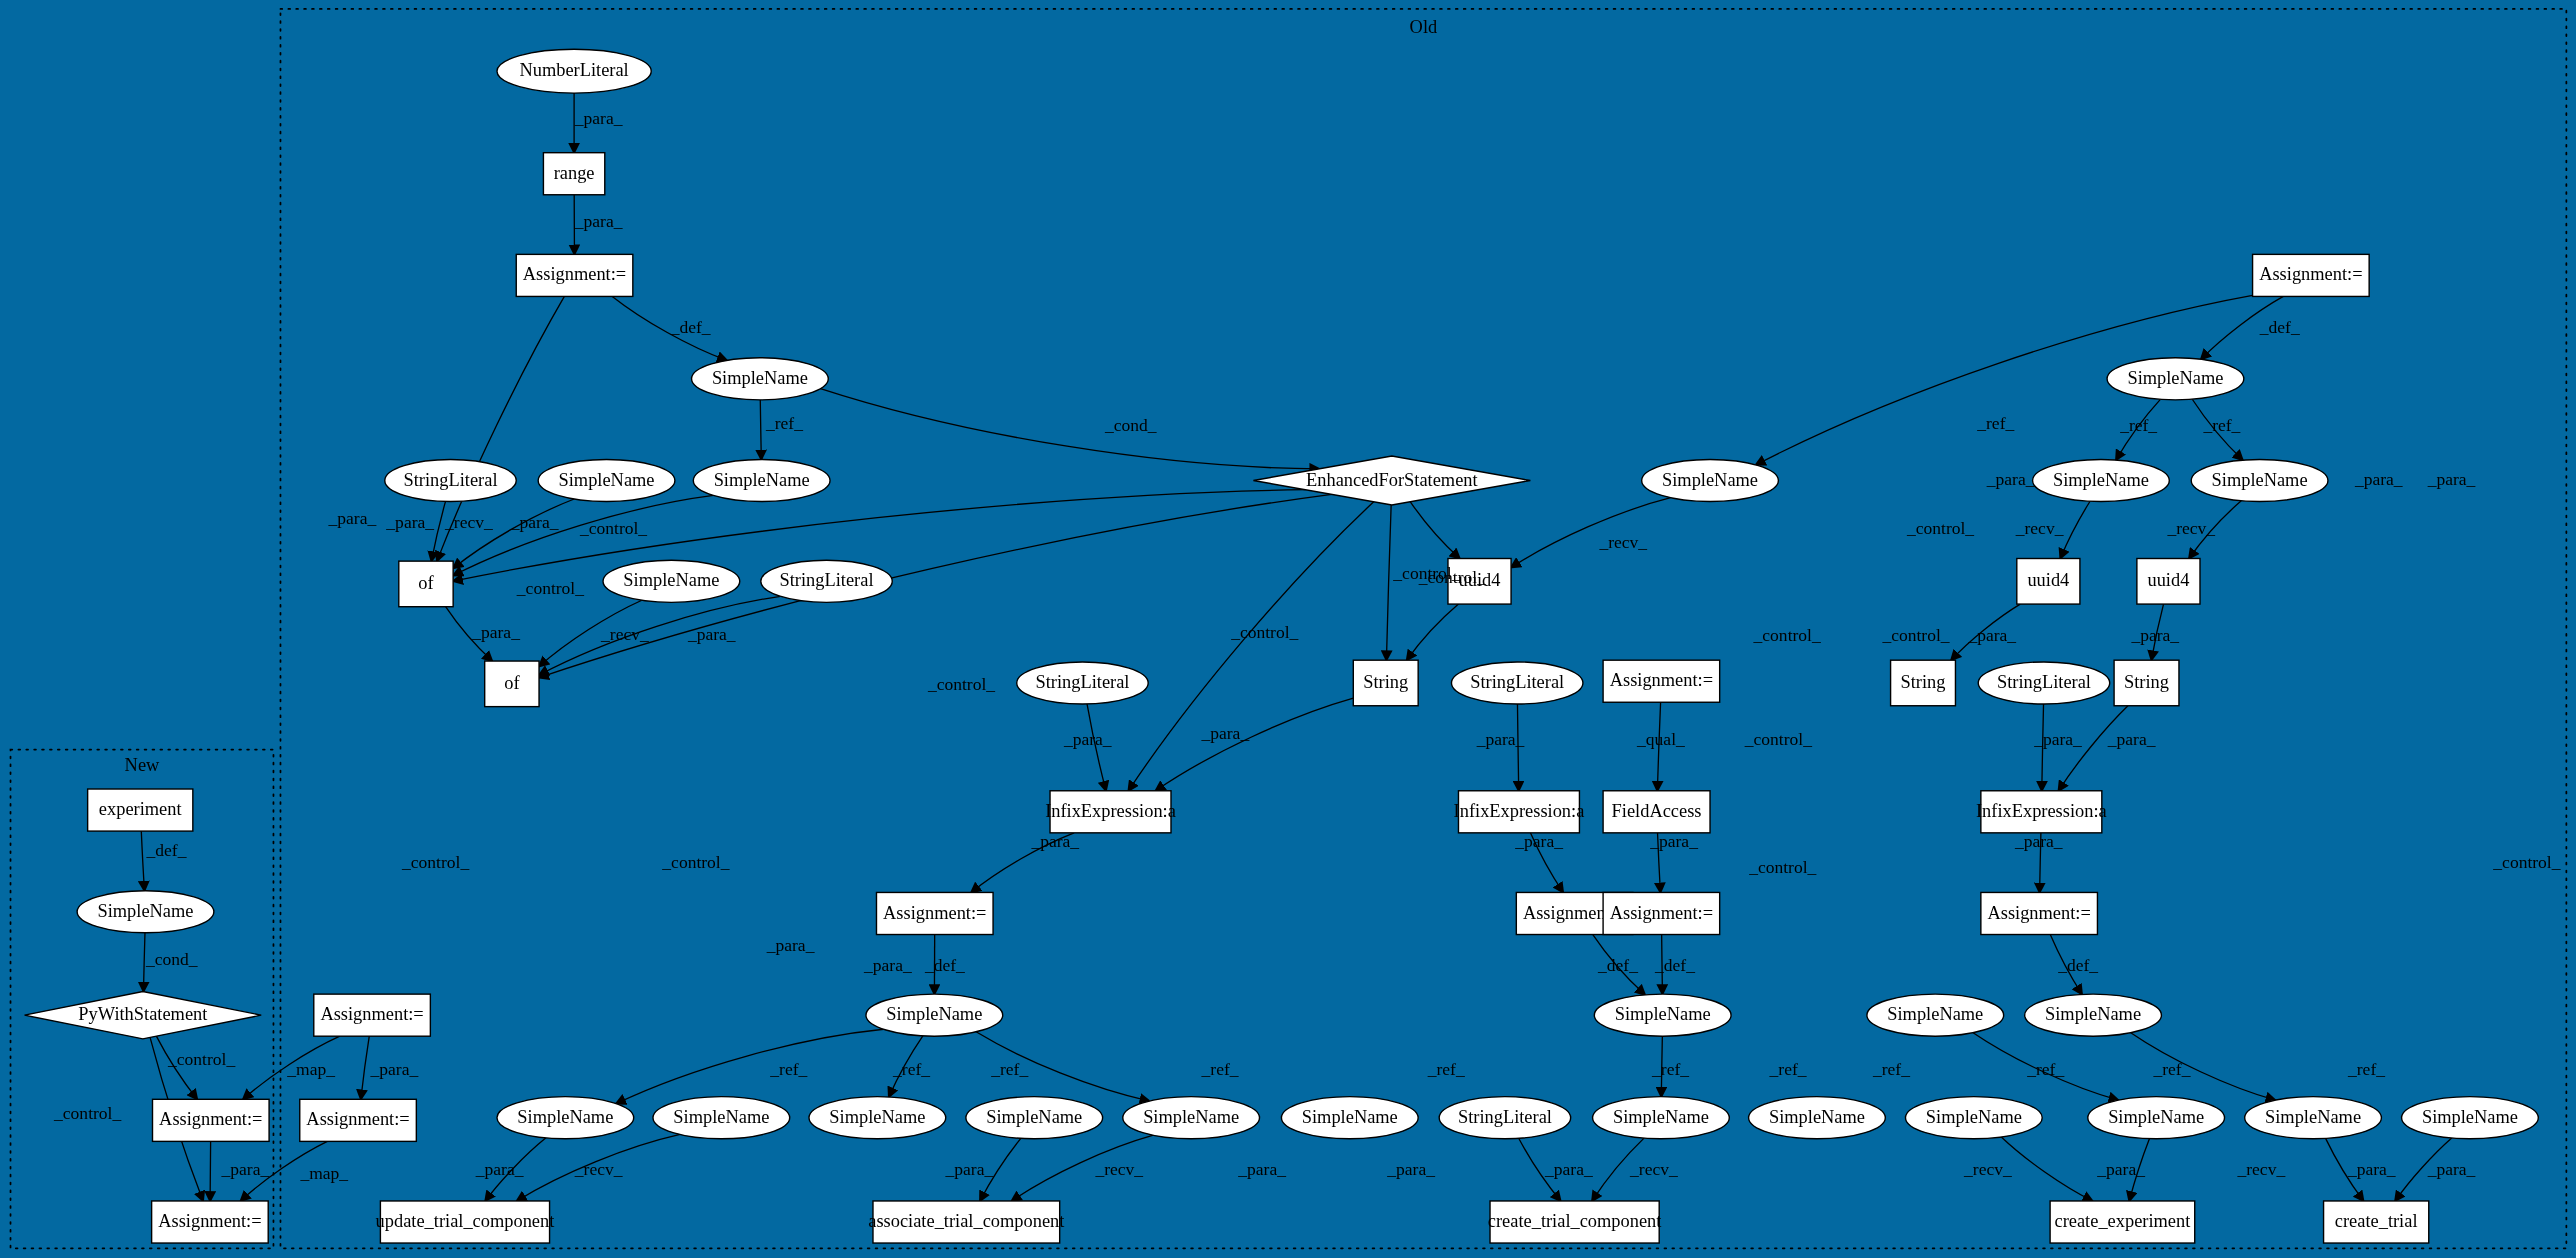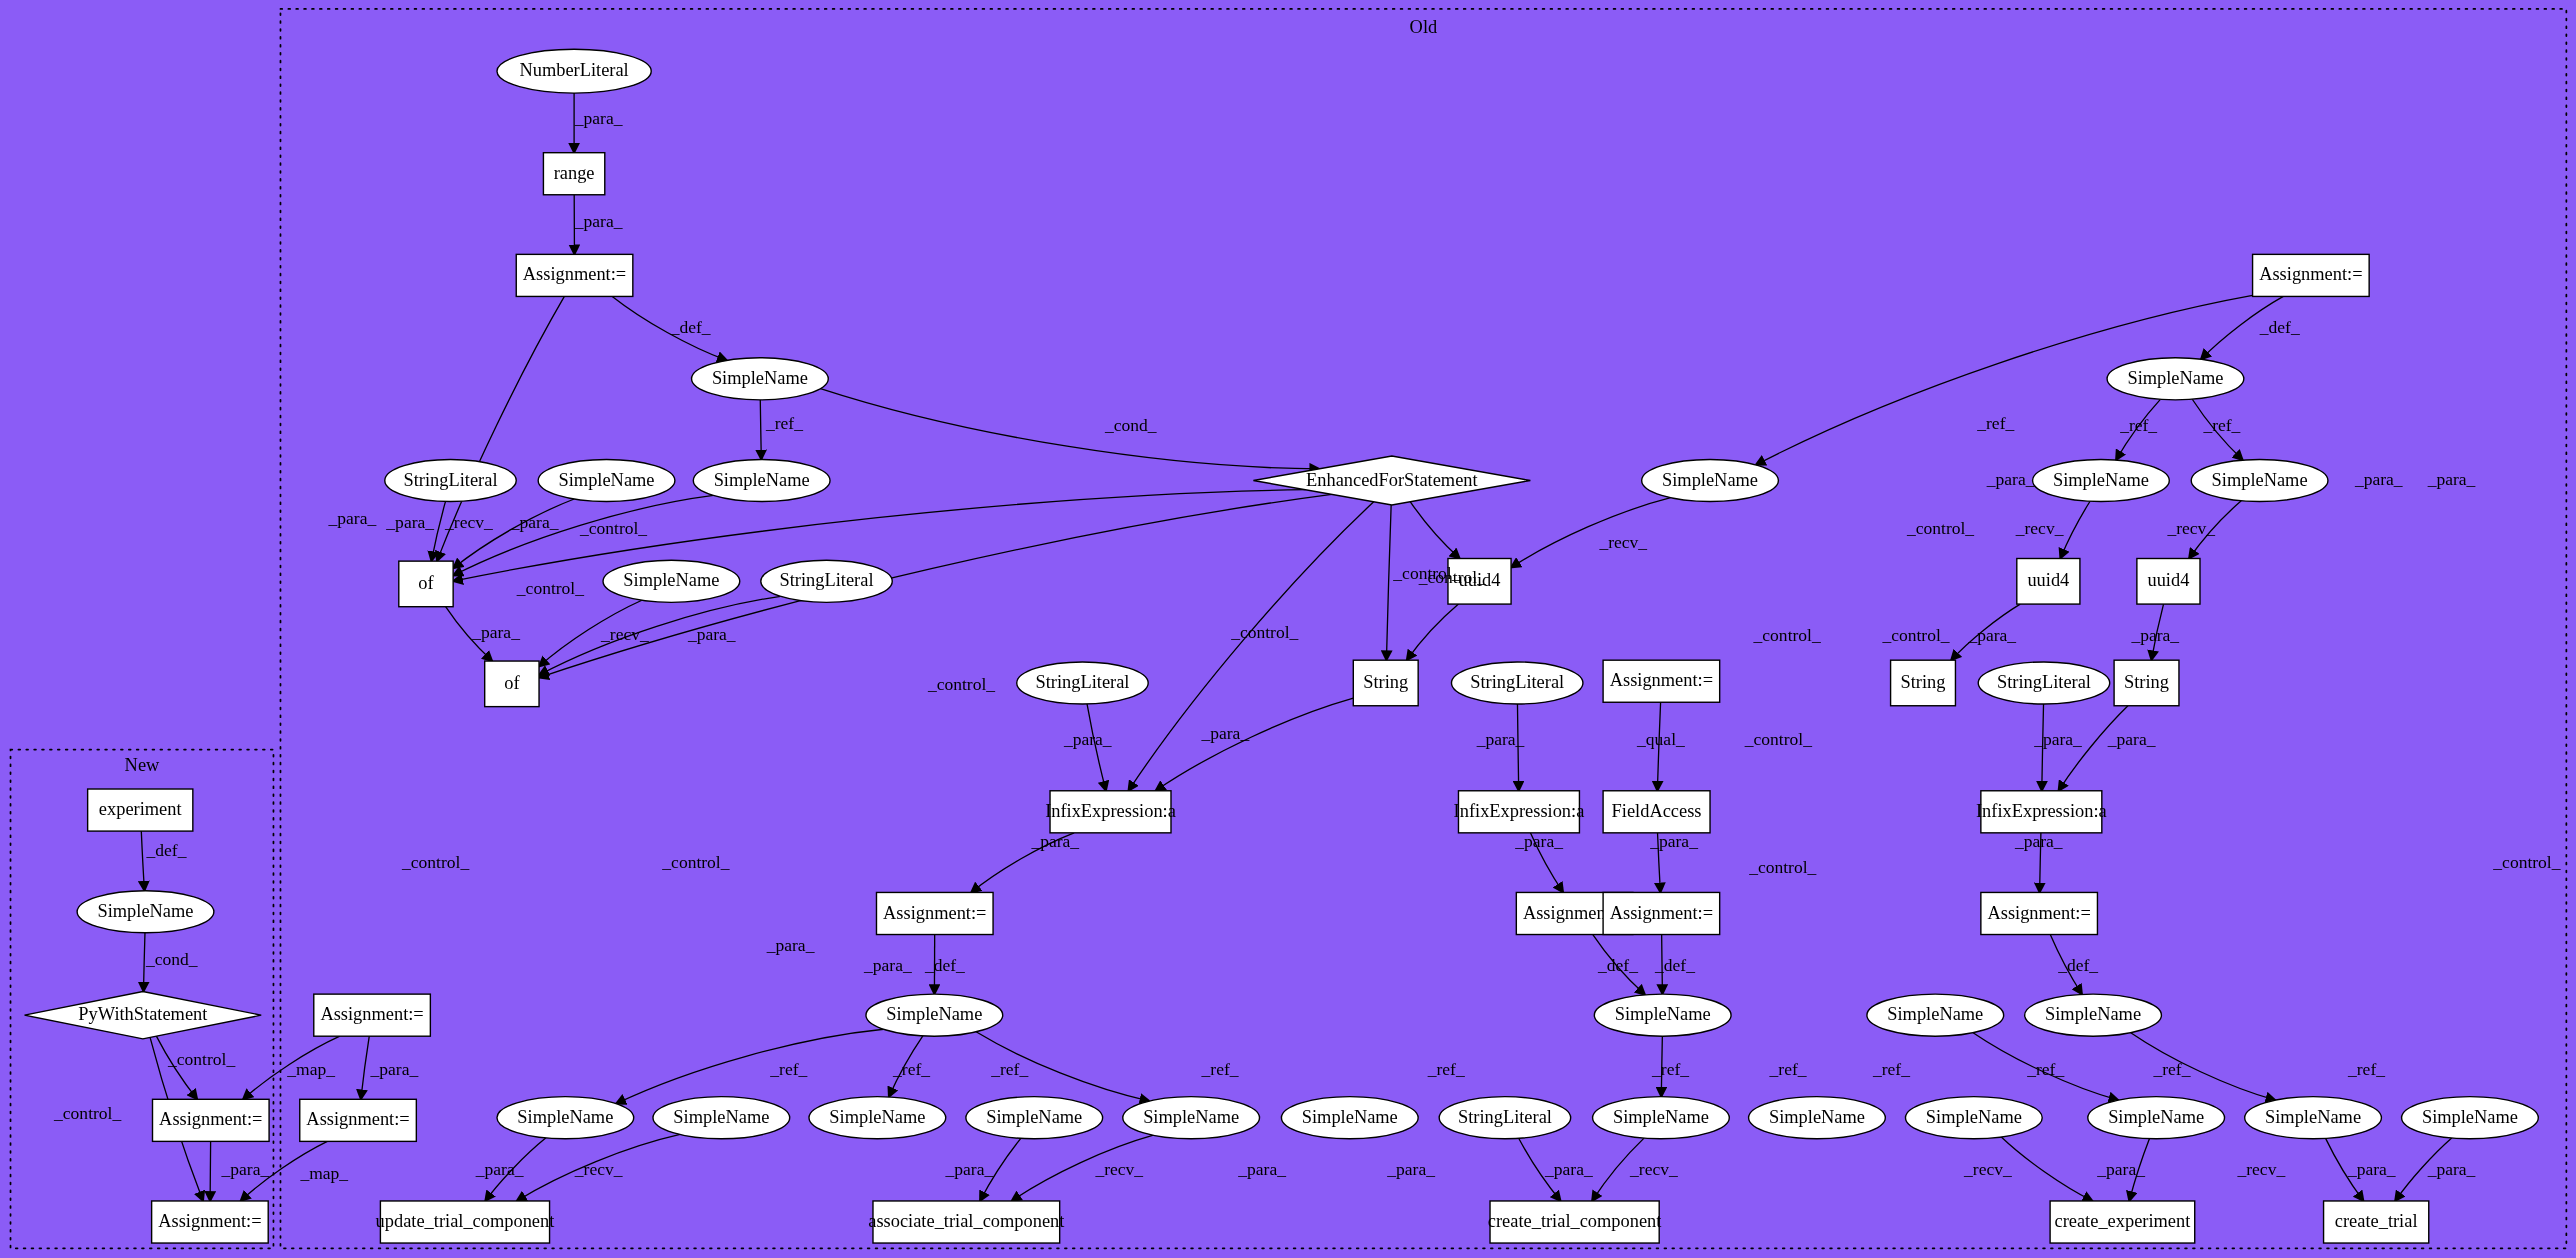--- a/index.html
+++ b/index.html
@@ -8,21 +8,21 @@
     background: #ffffff;
   }
   body {
     font-family: "Liberation Serif", "DejaVu Serif", serif;
   }
   #canvas-wrap {
     position: relative;
     width: 2576px;
     height: 1259px;
     overflow: hidden;
-    background: #8b5cf6;
+    background: #0369a1;
   }
   svg#graph {
     position: absolute;
     top: 0;
     left: 0;
     width: 2576px;
     height: 1259px;
   }
   .cluster-box {
     fill: none;

